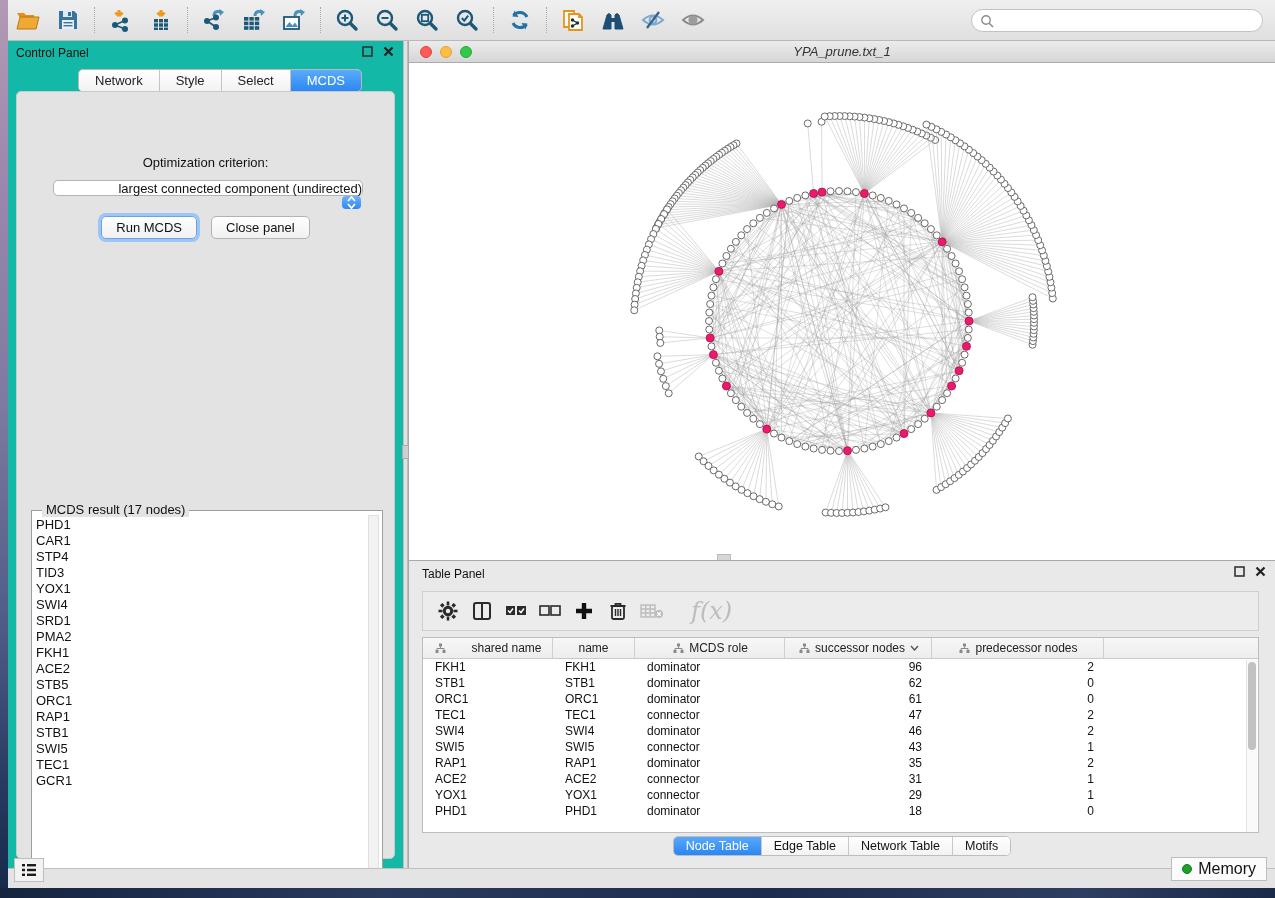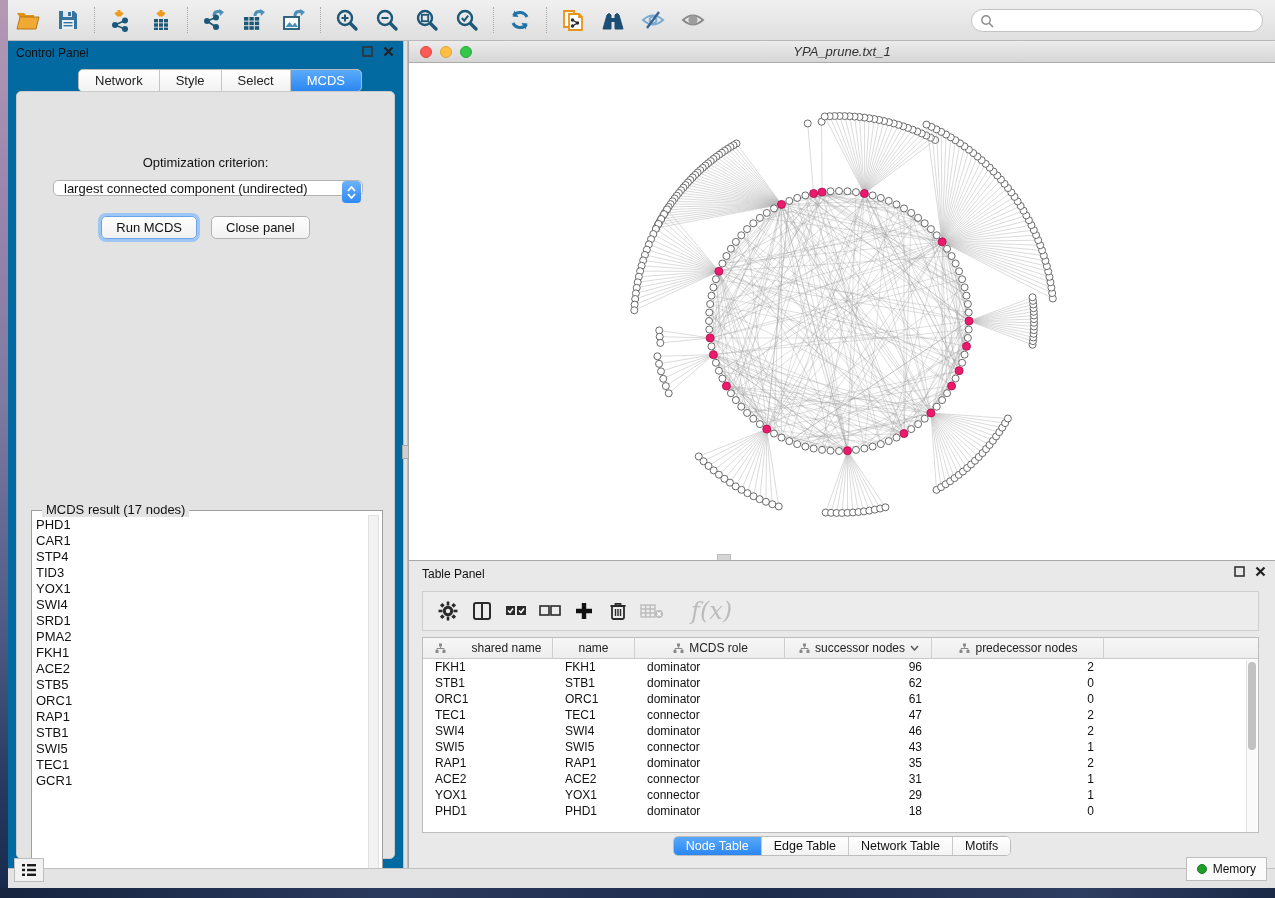--- a/index.html
+++ b/index.html
@@ -20,38 +20,38 @@
   #toolbar { position:absolute; left:0; top:0; width:1267px; height:41px;
     background:linear-gradient(180deg,#f0f0f0,#dfdfdf); border-bottom:1px solid #b9b9b9;
     display:flex; align-items:center; }
   .tb-icon { width:40px; height:32px; display:flex; align-items:center; justify-content:center; cursor:default; }
   .tb-sep { width:1px; height:26px; margin:0 6px; border-left:1px dotted #a9a9a9; }
   #toolbar-search { position:absolute; right:12px; top:9px; width:292px; height:23px; background:#fff;
     border:1px solid #c2c2c2; border-radius:12px; display:flex; align-items:center; padding-left:8px; }
   #toolbar-search input { border:none; outline:none; width:250px; font-size:12px; background:transparent; }
 
   
-  #control-panel { position:absolute; left:0; top:41px; width:395px; height:827px; background:#0369a1; }
+  #control-panel { position:absolute; left:0; top:41px; width:395px; height:827px; background:#14b8a6; }
   #cp-header { position:absolute; left:0; top:0; width:100%; height:24px; display:flex; align-items:center; }
   #cp-title { margin-left:8px; font-size:12px; color:#111; }
   .win-btns { position:absolute; right:8px; top:4px; display:flex; gap:8px; }
   .mini-btn { width:13px; height:13px; display:flex; align-items:center; justify-content:center; }
 
   #cp-tabs { position:absolute; left:70px; top:28px; height:23px; display:flex;
     border:1px solid #b9b9b9; border-radius:5px; overflow:hidden; background:#fff; }
   .cp-tab { padding:0 16px; display:flex; align-items:center; font-size:13px; color:#222;
     border-right:1px solid #c4c4c4; background:linear-gradient(180deg,#ffffff,#f2f2f2); }
   .cp-tab:last-child { border-right:none; }
   .cp-tab.active { background:linear-gradient(180deg,#5babfa,#2c87f2); color:#fff; }
 
   #cp-card { position:absolute; left:8px; top:50px; width:379px; height:768px; background:#e3e3e3;
     border:1px solid #cacaca; border-radius:5px; }
   #opt-label { position:absolute; left:0; top:63px; width:100%; text-align:center; font-size:13px; color:#111; }
   #criterion-select { position:absolute; left:36px; top:88px; width:310px; height:16px; background:#fff;
-    border:1px solid #b3b3b3; border-radius:5px; display:flex; align-items:flex-start; }
+    border:1px solid #b3b3b3; border-radius:5px; display:flex; align-items:flex-end;flex-direction:column; }
   #criterion-value { flex:1; padding-left:10px; font-size:13px; color:#111; white-space:nowrap; }
   #criterion-stepper { width:19px; height:22px; margin-right:1px; border-radius:4px;
     background:linear-gradient(180deg,#6cb3fb,#2f88f3); display:flex; flex-direction:column;
     align-items:center; justify-content:center; gap:1px; }
   #criterion-stepper svg { display:block; }
   .cp-buttons { position:absolute; left:0; top:124px; width:100%; display:flex; justify-content:center; gap:14px; }
   .mac-btn { height:23px; padding:4px 14px; background:linear-gradient(180deg,#ffffff,#f0f0f0);
     border:1px solid #b3b3b3; border-radius:5px; font-size:13px; color:#111;
     display:flex; align-items:center; }
   .mac-btn.focused { box-shadow:0 0 0 3px #9dc6f5; border-color:#6aa3e8; }
@@ -114,21 +114,21 @@
   .tp-tab { padding:0 12px; font-size:12.5px; display:flex; align-items:center; color:#111;
     border-right:1px solid #c8c8c8; background:linear-gradient(180deg,#ffffff,#f3f3f3); }
   .tp-tab:last-child { border-right:none; }
   .tp-tab.active { background:linear-gradient(180deg,#59a9fa,#2b86f2); color:#fff; }
 
   
   #status-bar { position:absolute; left:0; top:868px; width:1267px; height:20px; background:#e4e4e4; border-top:1px solid #c0c0c0; }
   #list-btn { position:absolute; left:6px; top:-11px; width:30px; height:24px; background:#f2f2f2; border:1px solid #bdbdbd;
     display:flex; align-items:center; justify-content:center; }
   #memory-btn { position:absolute; right:8px; top:-12px; height:24px; padding:0 10px; background:#fbfbfb;
-    border:1px solid #bdbdbd; display:flex; align-items:center; gap:6px; font-size:12px; color:#111; }
+    border:1px solid #bdbdbd; display:flex; align-items:center; gap:6px; font-size:16px; color:#111; }
   #memory-dot { width:10px; height:10px; border-radius:50%; background:#1f9e2c; border:1px solid #157a20; }
 
   svg { display:block; }
 </style>
 </head>
 <body>
 
 <div id="app">
   <div id="desktop-left"></div>
   <div id="desktop-bottom"></div>

